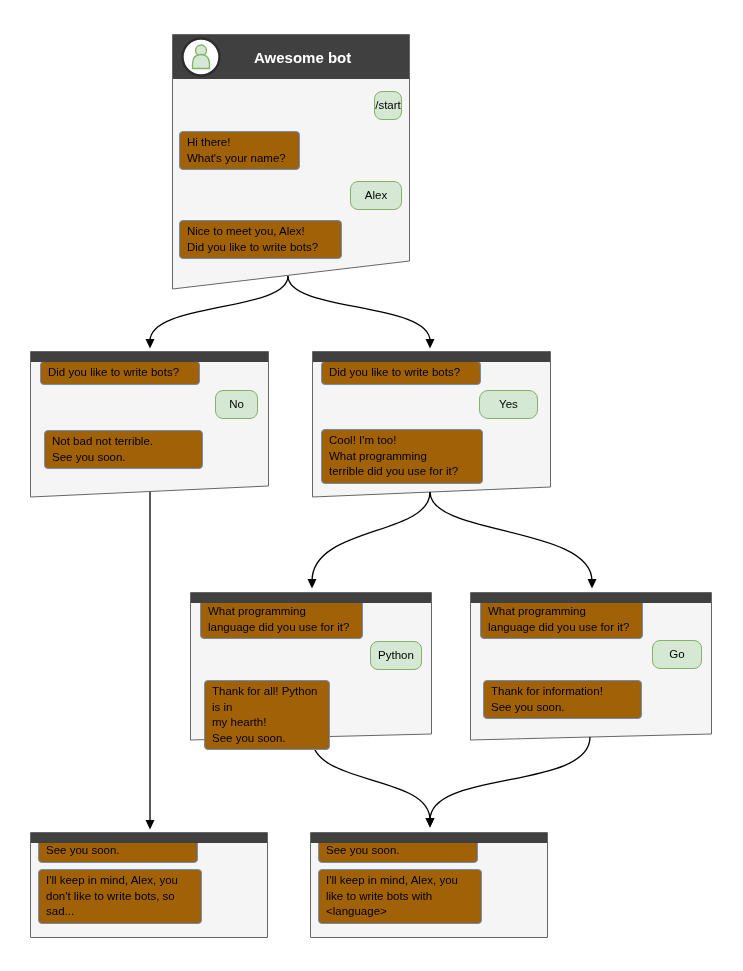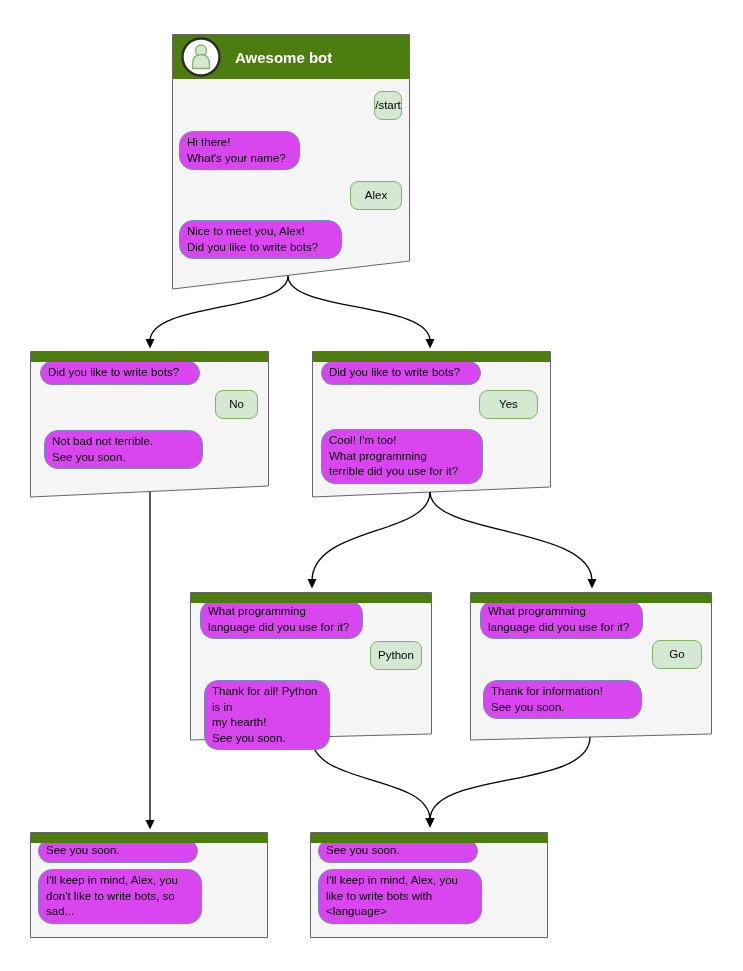--- a/index.html
+++ b/index.html
@@ -8,26 +8,26 @@
     font-family:"Liberation Sans", sans-serif; color:#000;
     overflow:hidden; background:#fff;
   }
   #diagram-svg { position:absolute; left:0; top:0; }
 
   
   .bubble {
     position:absolute; box-sizing:border-box; z-index:1;
     font-size:11.5px; line-height:15.5px; white-space:pre-line;
   }
-  .b-blue  { background:#d946ef; border:1px solid #6C8EBF; border-radius:14px; padding:3px 7px; }
+  .b-blue  { background:#a16207; border:1px solid #6C8EBF; border-radius:4px; padding:3px 7px; }
   .b-green { background:#D5E8D4; border:1px solid #82B366; border-radius:8px;
              height:29px; line-height:27px; padding:0; text-align:center; }
 
   
-  .strip { position:absolute; background:#4d7c0f; z-index:2; }
+  .strip { position:absolute; background:#404040; z-index:2;gap:19px; }
   .s-main    { left:173px; top:35px;  width:236px; height:44px;
                display:flex; align-items:center; padding-left:8px; box-sizing:border-box; }
   .s-no      { left:31px;  top:352px; width:237px; height:10px; }
   .s-yes     { left:313px; top:352px; width:237px; height:10px; }
   .s-py      { left:191px; top:593px; width:240px; height:10px; }
   .s-go      { left:471px; top:593px; width:240px; height:10px; }
   .s-end-no  { left:31px;  top:833px; width:236px; height:10px; }
   .s-end-yes { left:311px; top:833px; width:236px; height:10px; }
   .win-title { color:#fff; font-size:15px; font-weight:bold; margin-left:14px; }
 

